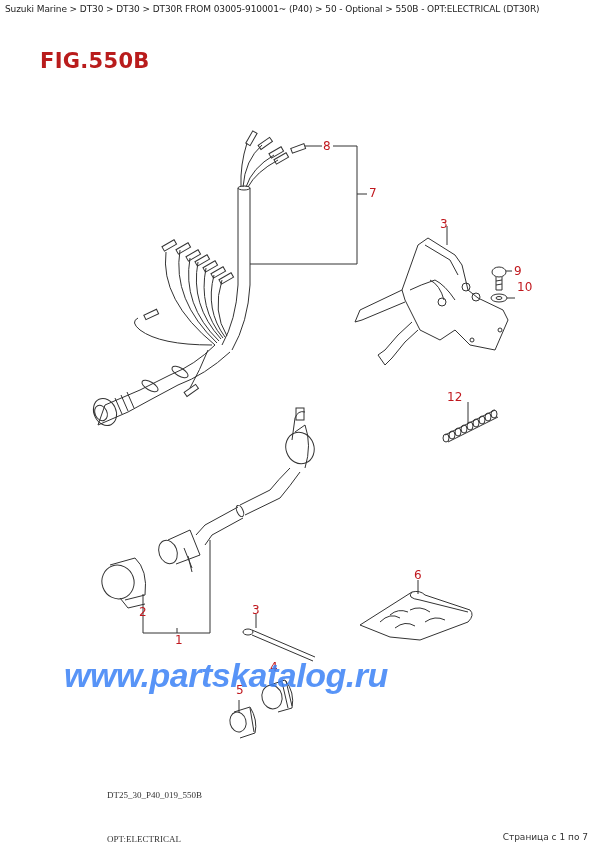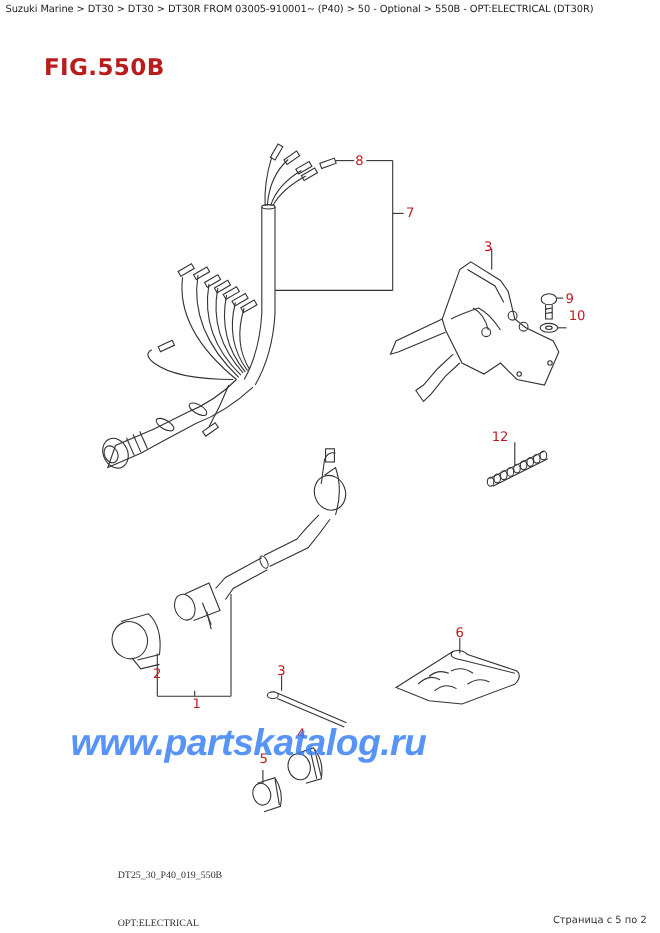--- a/index.html
+++ b/index.html
@@ -181,13 +181,13 @@
 <div class="callout" style="left:323px; top:139px;">8</div>
 <div class="callout" style="left:514px; top:264px;">9</div>
 <div class="callout" style="left:517px; top:280px;">10</div>
 <div class="callout" style="left:440px; top:217px;">3</div>
 <div class="callout" style="left:447px; top:390px;">12</div>
 
 <div class="watermark">www.partskatalog.ru</div>
 
 <div class="caption code">DT25_30_P40_019_550B</div>
 <div class="caption name">OPT:ELECTRICAL</div>
-<div class="page-info">Страница с 5 по 2</div>
+<div class="page-info">Страница с 1 по 7</div>
 
 </body></html>

